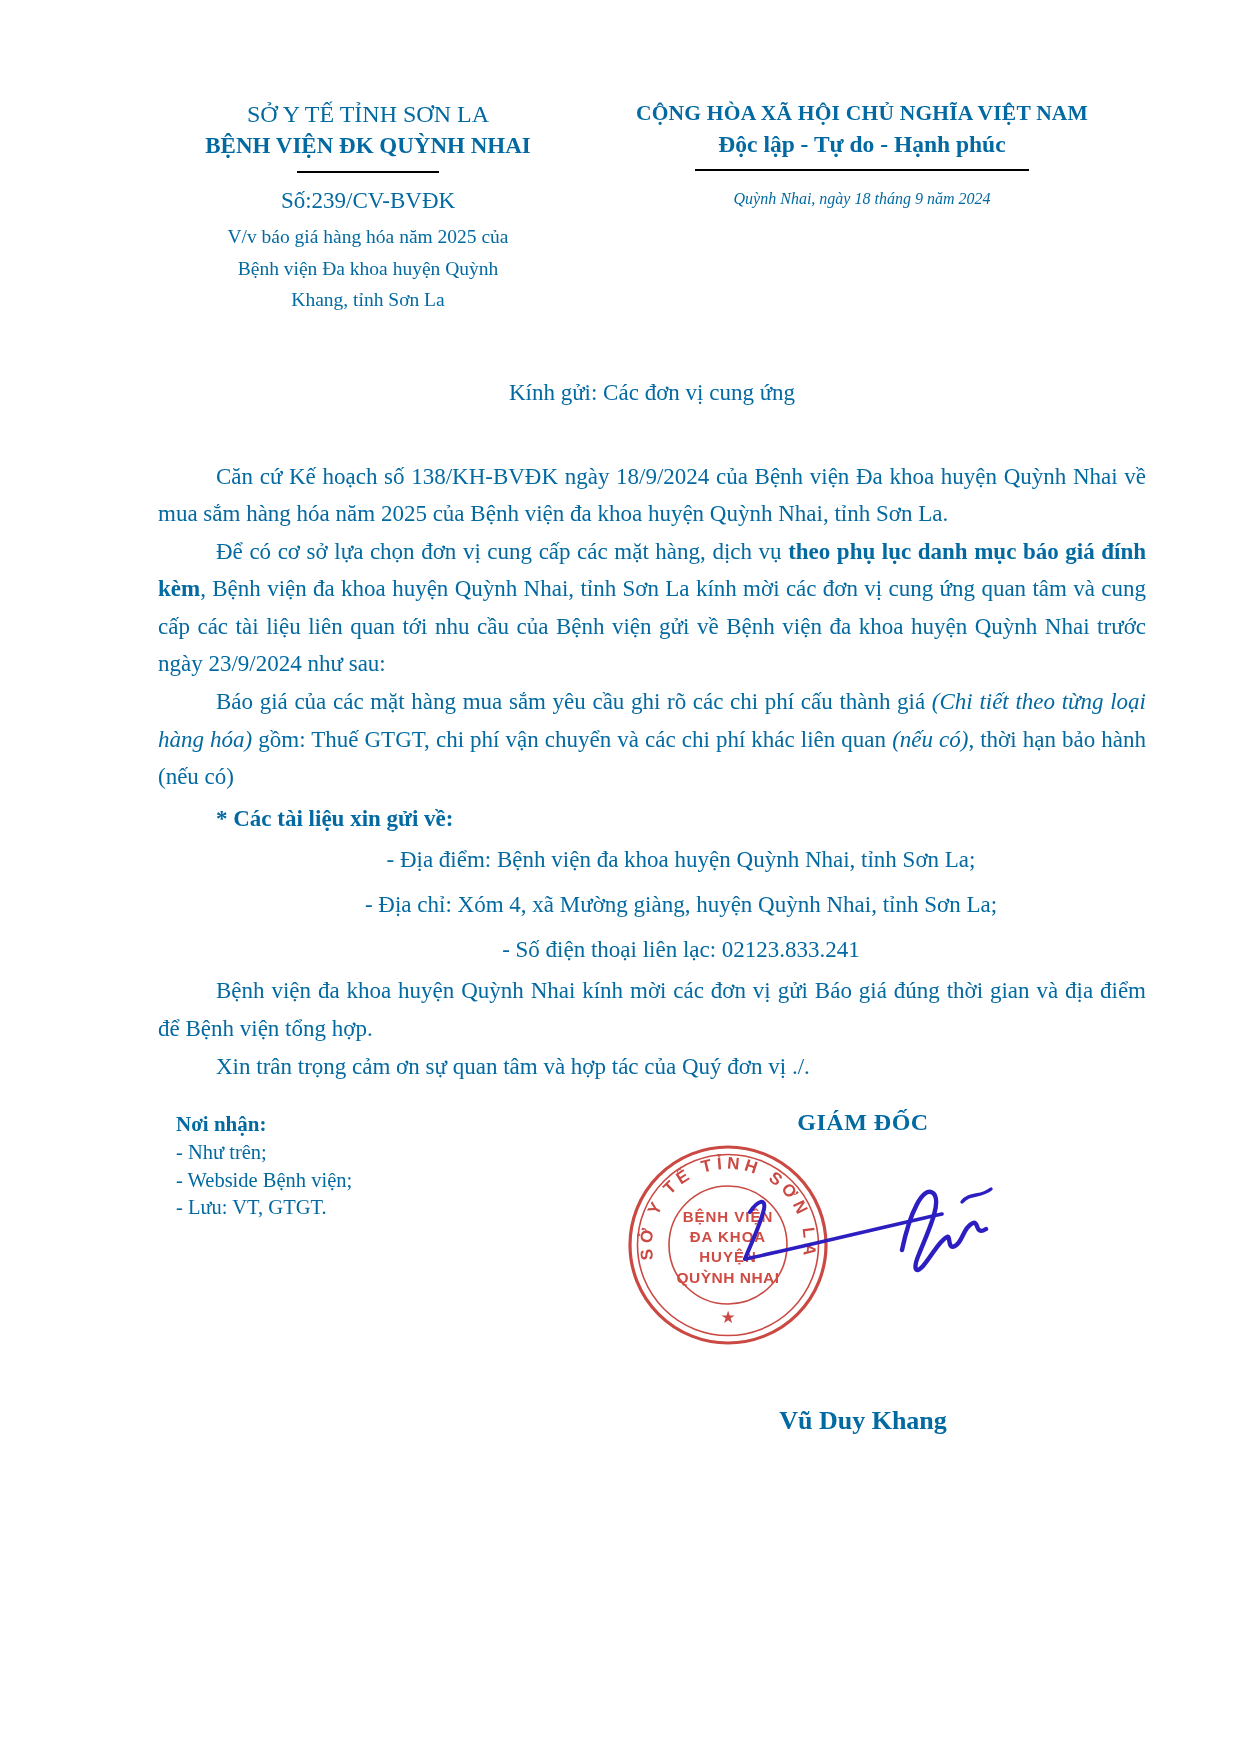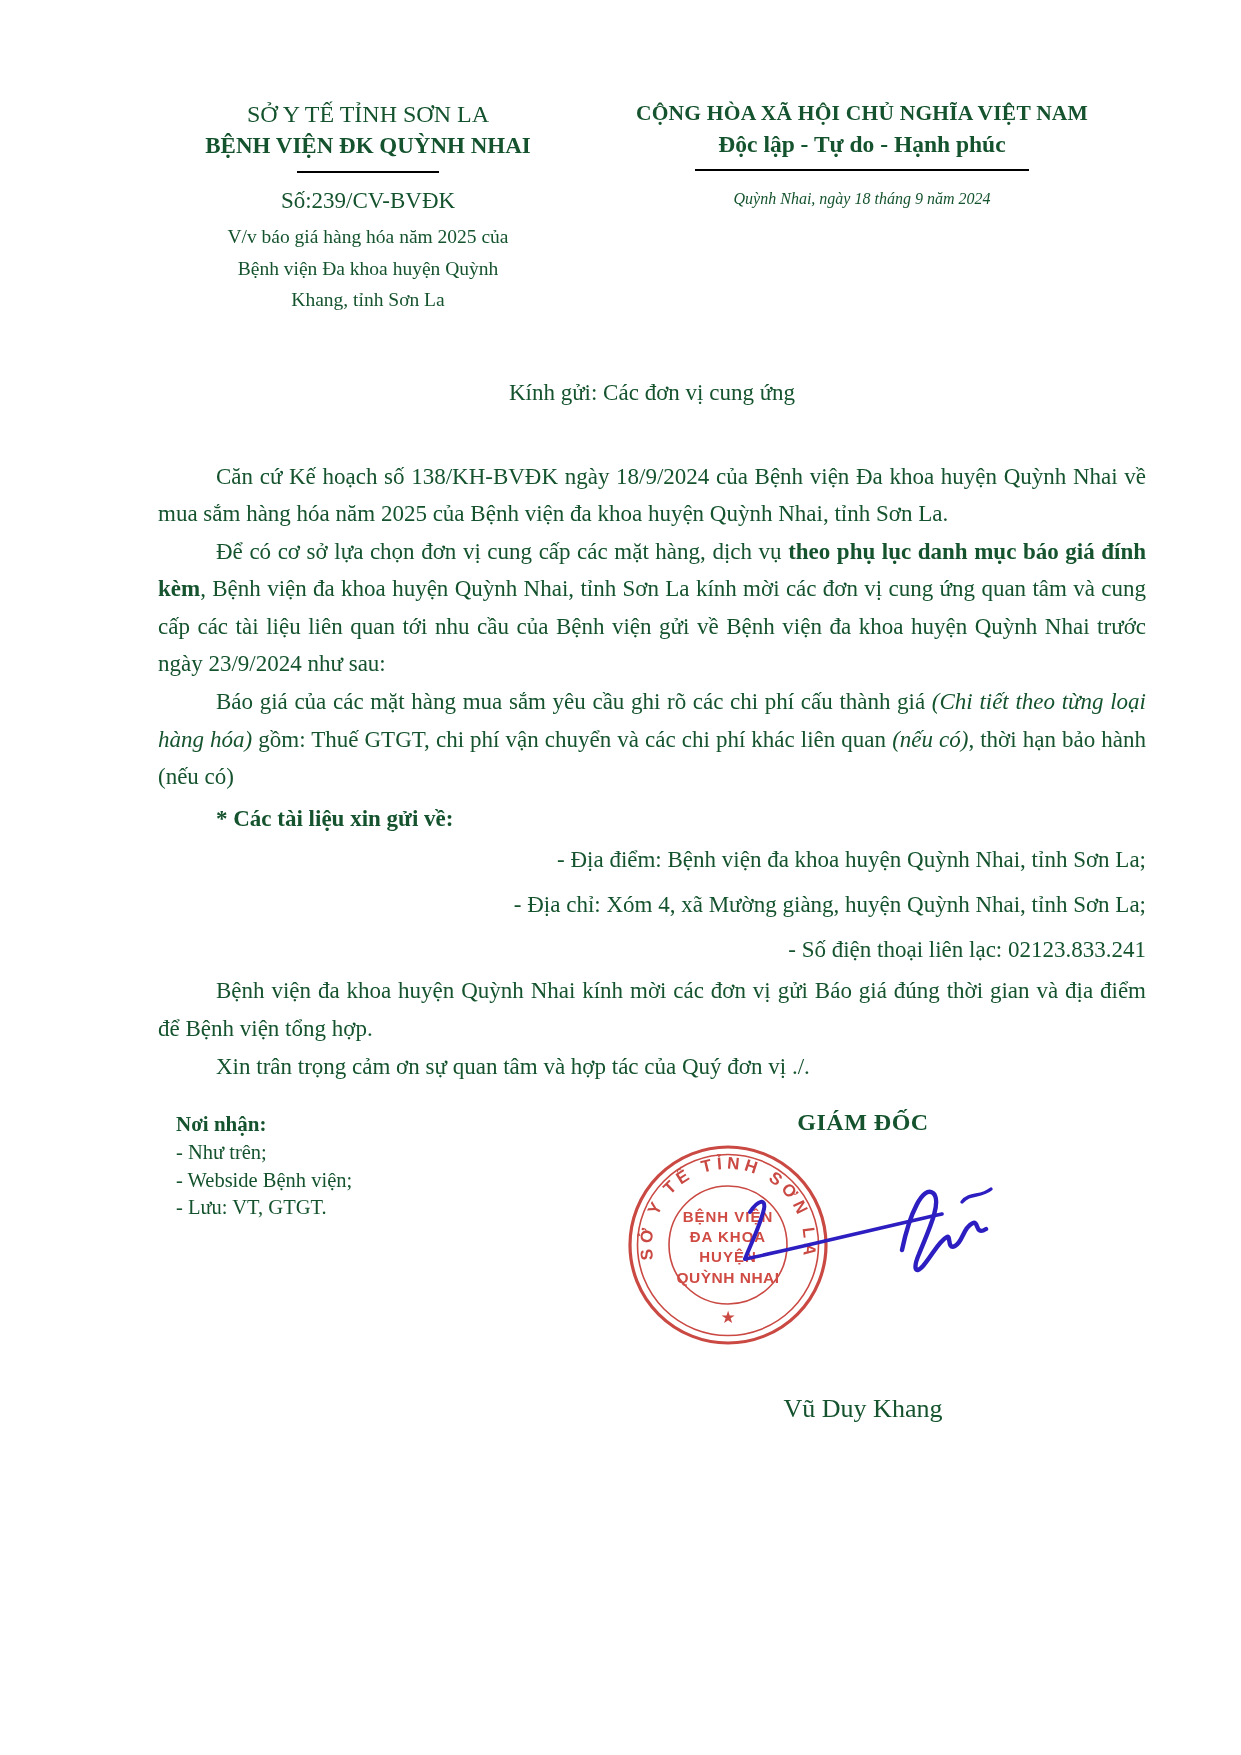--- a/index.html
+++ b/index.html
@@ -3,21 +3,21 @@
 <meta charset="utf-8">
 <style>
   * { margin:0; padding:0; box-sizing:border-box; }
   html,body { background:#ffffff; }
   .page {
     position:relative;
     width:1241px; height:1755px;
     margin:0 auto;
     background:#ffffff;
     font-family:"Liberation Serif","DejaVu Serif",serif;
-    color:#14532d;
+    color:#0369a1;
     overflow:hidden;
   }
   .content { position:absolute; left:158px; top:98px; width:988px; }
 
   
   .hdr { display:flex; justify-content:space-between; }
   .hdr-left { width:420px; text-align:center; }
   .hdr-right { width:568px; text-align:center; }
   .org-parent { font-size:24px; line-height:32px; }
   .org-name { font-size:23px; font-weight:bold; line-height:32px; }
@@ -29,34 +29,34 @@
   .rule-lg { width:334px; border-top:2.5px solid #000; margin:9px auto 13px; }
   .place-date { font-size:16px; font-style:italic; line-height:30px; }
 
   
   .salutation { margin-top:64px; text-align:center; font-size:23px; }
   .body-text { margin-top:52px; font-size:23px; line-height:37.6px; text-align:justify; }
   .body-text p { text-indent:58px; margin:0; }
   .rb { font-weight:bold; }
   .ri { font-style:italic; }
   .send-heading { font-weight:bold; text-align:left; margin-top:4px !important; }
-  .send-item { text-align:right; line-height:45px; }
+  .send-item { text-align:center; line-height:45px; }
   .closing { margin-top:1px; }
 
   
   .footer { display:flex; margin-top:24px; }
   .f-left { width:440px; padding-left:18px; }
   .recipients-label { font-size:21px; font-weight:bold; line-height:30px; }
   .recipient { font-size:20.5px; line-height:27.5px; }
   .f-right { flex:1; position:relative; text-align:center; }
   .signer-title { font-size:24px; font-weight:bold; letter-spacing:.5px; margin-right:18px; }
   .sign-block { position:relative; height:258px; width:100%; }
   .stamp-svg { position:absolute; left:25px; top:4px; }
   .sig-svg { position:absolute; left:42px; top:48px; }
-  .signer-name { font-size:26px; font-weight:normal; margin-right:18px; margin-top:0px; }
+  .signer-name { font-size:26px; font-weight:bold; margin-right:18px; margin-top:12px; }
 </style>
 </head>
 <body>
 
 <div class="page">
   <div class="content">
 
     <div class="hdr">
       <div class="hdr-left">
         <div class="org-parent">SỞ Y TẾ TỈNH SƠN LA</div>

